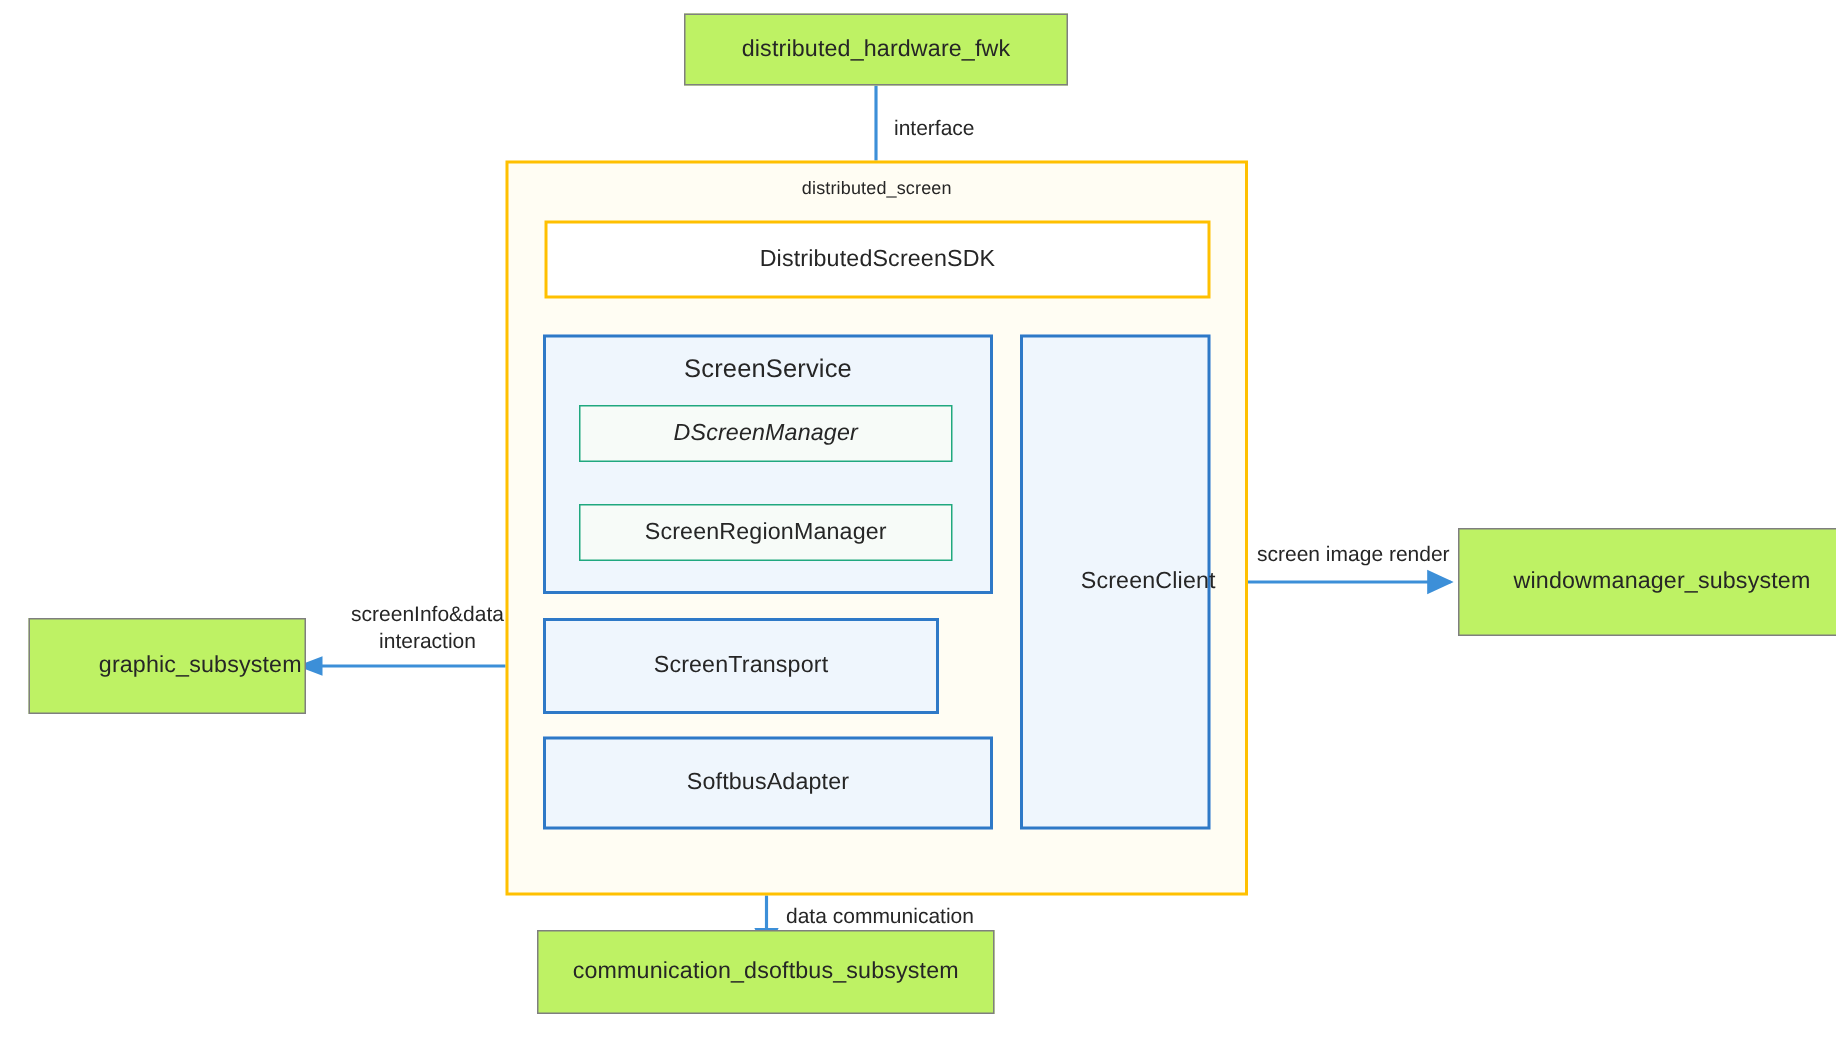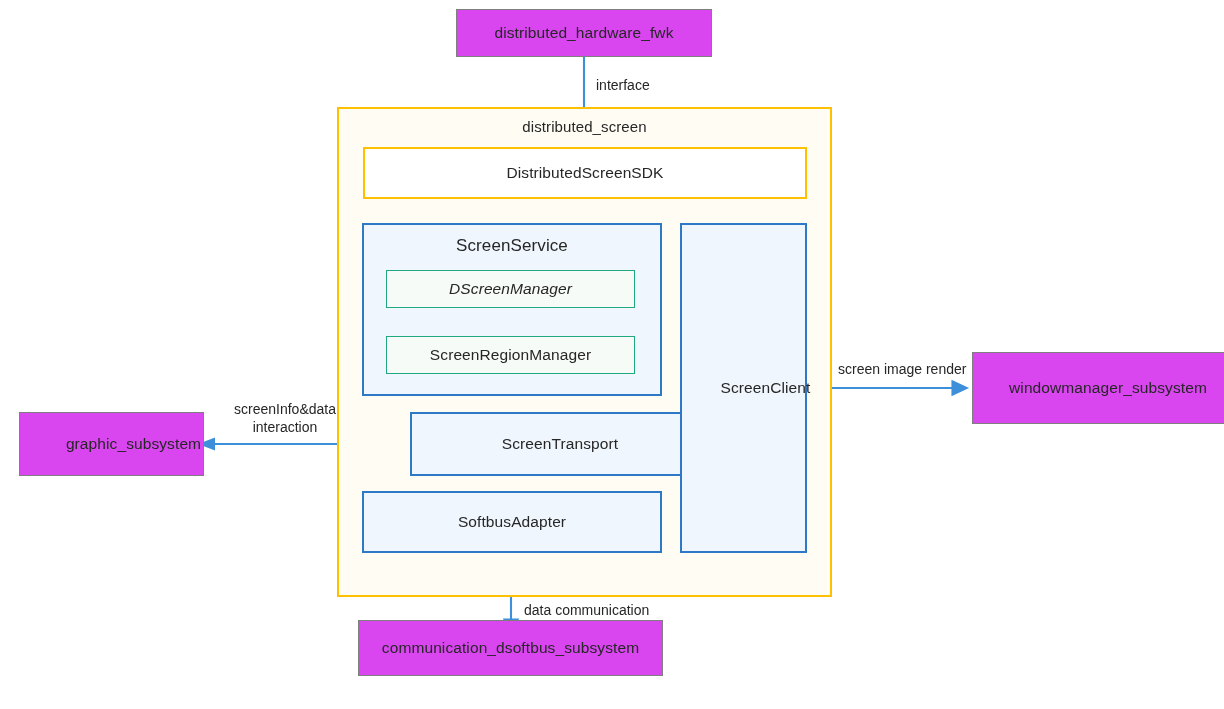--- a/index.html
+++ b/index.html
@@ -27,36 +27,36 @@
     align-items: center;
     justify-content: center;
     text-align: center;
     font-size: 15.5px;
     line-height: 1.25;
     letter-spacing: 0.1px;
     color: #262626;
   }
   
   .box-external {
-    background: #d946ef;
+    background: #bef264;
     border: 1.6px solid #7f7f7f;
   }
   
   .box-container {
     background: #fffdf3;
     border: 2.4px solid #ffc000;
     display: block;
   }
   .container-title {
     position: absolute;
     left: 0;
     right: 0;
     top: 9px;
     text-align: center;
-    font-size: 15px;
+    font-size: 12px;
     color: #262626;
   }
   
   .box-sdk {
     background: #ffffff;
     border: 2.2px solid #ffc000;
   }
   
   .box-blue {
     background: #eff6fd;
@@ -142,21 +142,21 @@
   </div>
 
   <div class="box box-teal" style="left:386px; top:270px; width:249px; height:38px;font-style:italic;">
     <span>DScreenManager</span>
   </div>
 
   <div class="box box-teal" style="left:386px; top:336px; width:249px; height:38px;">
     <span>ScreenRegionManager</span>
   </div>
 
-  <div class="box box-blue" style="left:362px; top:412px; width:300px; height:64px;margin-left:48px;">
+  <div class="box box-blue" style="left:362px; top:412px; width:264px; height:64px;">
     <span>ScreenTransport</span>
   </div>
 
   <div class="box box-blue" style="left:362px; top:491px; width:300px; height:62px;">
     <span>SoftbusAdapter</span>
   </div>
 
   <div class="box box-blue" style="left:680px; top:223px; width:127px; height:330px;padding-left:44px;">
     <span>ScreenClient</span>
   </div>

